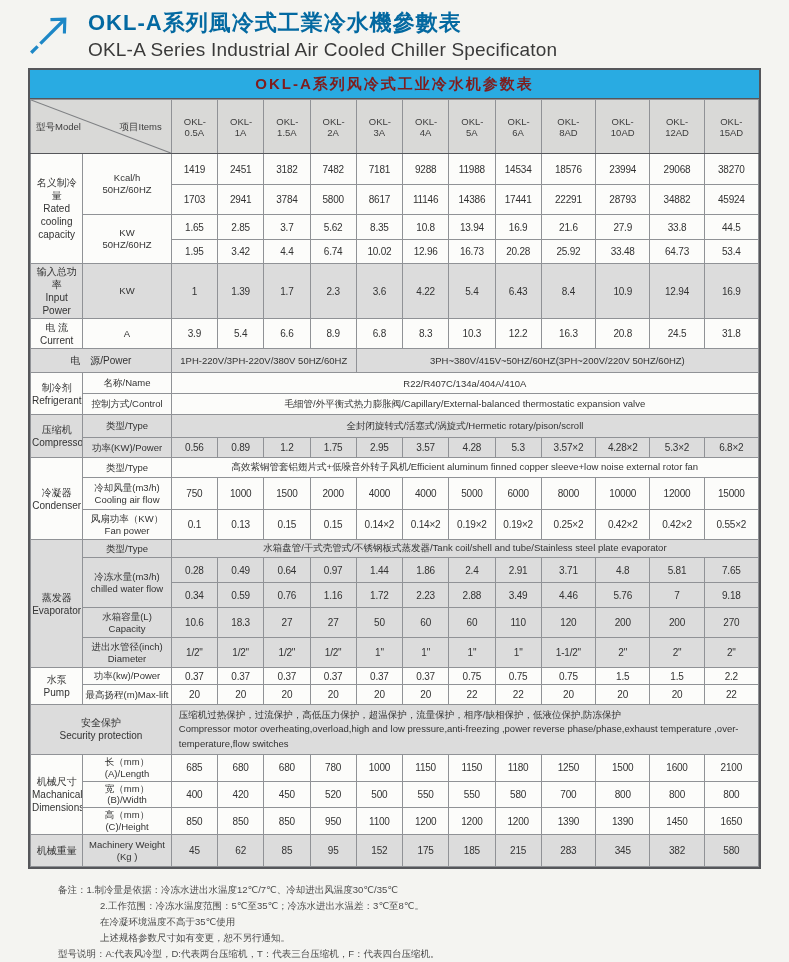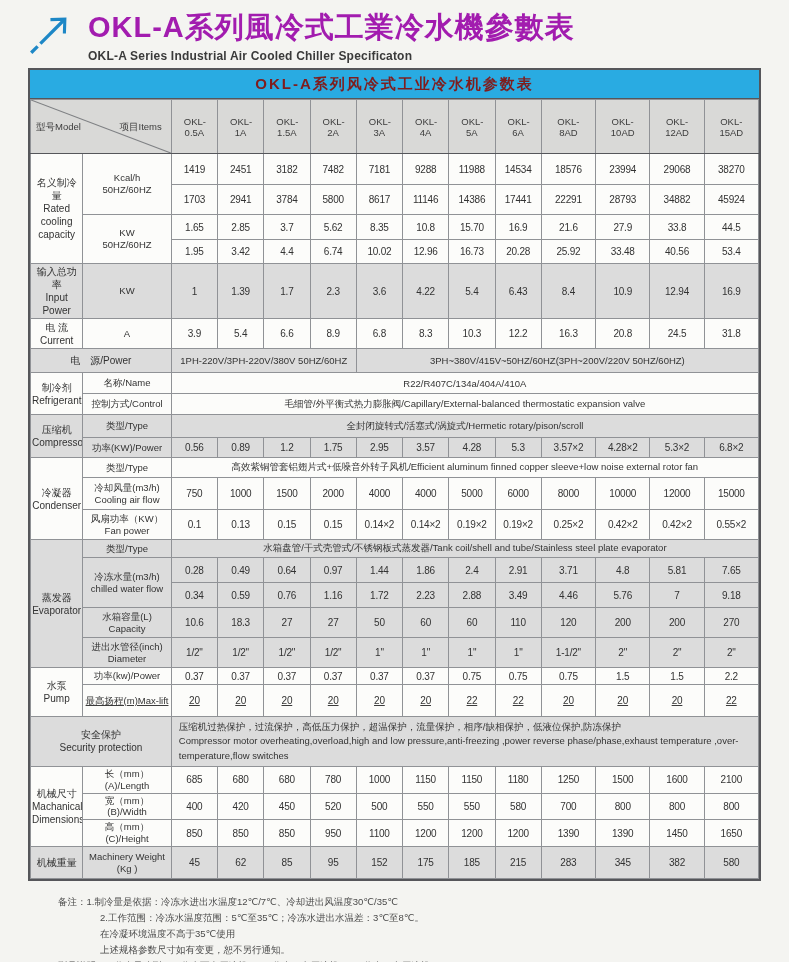--- a/index.html
+++ b/index.html
@@ -10,22 +10,22 @@
     color:#3c3c3c;
     overflow:hidden;
   }
   .page{padding:6px 28px 0 28px;}
 
   
   .hdr{display:flex;align-items:flex-start;gap:13px;height:62px;}
   .logo{width:47px;height:50px;flex:0 0 auto;padding-top:6px;}
   .logo svg{width:44px;height:44px;display:block;}
   .titles{padding-top:2px;}
-  .t-cn{margin:0;font-size:29px;font-weight:bold;letter-spacing:1px;color:#a21caf;}
-  .t-en{margin:1px 0 0 0;font-size:12px;font-weight:bold;color:#3a3a3a;letter-spacing:0.2px;}
+  .t-cn{margin:0;font-size:22px;font-weight:bold;letter-spacing:1px;color:#0369a1;}
+  .t-en{margin:1px 0 0 0;font-size:19px;font-weight:normal;color:#3a3a3a;letter-spacing:0.2px;}
 
   
   .table-outer{border:2px solid #55565a;background:#fbfbf9;}
   .blue-bar{
     height:28px;line-height:28px;background:#29abe2;color:#7f1d1d;
     text-align:center;font-size:15px;font-weight:bold;letter-spacing:2px;
     border-bottom:1px solid #55565a;
   }
   table{border-collapse:collapse;table-layout:fixed;width:100%;}
   th,td{border:1px solid #909296;overflow:hidden;}
@@ -150,39 +150,39 @@
           </tr>
           <tr class="plain" style="height: 25px;">
             <td class="item" rowspan="2">KW
 50HZ/60HZ</td>
             <td class="val">1.65</td>
             <td class="val">2.85</td>
             <td class="val">3.7</td>
             <td class="val">5.62</td>
             <td class="val">8.35</td>
             <td class="val">10.8</td>
-            <td class="val">15.70</td>
+            <td class="val">13.94</td>
             <td class="val">16.9</td>
             <td class="val">21.6</td>
             <td class="val">27.9</td>
             <td class="val">33.8</td>
             <td class="val">44.5</td>
           </tr>
           <tr class="plain" style="height: 24px;">
             <td class="val">1.95</td>
             <td class="val">3.42</td>
             <td class="val">4.4</td>
             <td class="val">6.74</td>
             <td class="val">10.02</td>
             <td class="val">12.96</td>
             <td class="val">16.73</td>
             <td class="val">20.28</td>
             <td class="val">25.92</td>
             <td class="val">33.48</td>
-            <td class="val">40.56</td>
+            <td class="val">64.73</td>
             <td class="val">53.4</td>
           </tr>
           <tr class="shaded sec-top" style="height: 30px;">
             <td class="label" rowspan="1">输入总功率
 Input Power</td>
             <td class="item">KW</td>
             <td class="val">1</td>
             <td class="val">1.39</td>
             <td class="val">1.7</td>
             <td class="val">2.3</td>
@@ -364,21 +364,21 @@
             <td class="val">0.37</td>
             <td class="val">0.37</td>
             <td class="val">0.37</td>
             <td class="val">0.75</td>
             <td class="val">0.75</td>
             <td class="val">0.75</td>
             <td class="val">1.5</td>
             <td class="val">1.5</td>
             <td class="val">2.2</td>
           </tr>
-          <tr class="plain" style="height: 32px; text-decoration: underline;">
+          <tr class="plain" style="height: 20px;">
             <td class="item">最高扬程(m)Max-lift</td>
             <td class="val">20</td>
             <td class="val">20</td>
             <td class="val">20</td>
             <td class="val">20</td>
             <td class="val">20</td>
             <td class="val">20</td>
             <td class="val">22</td>
             <td class="val">22</td>
             <td class="val">20</td>

